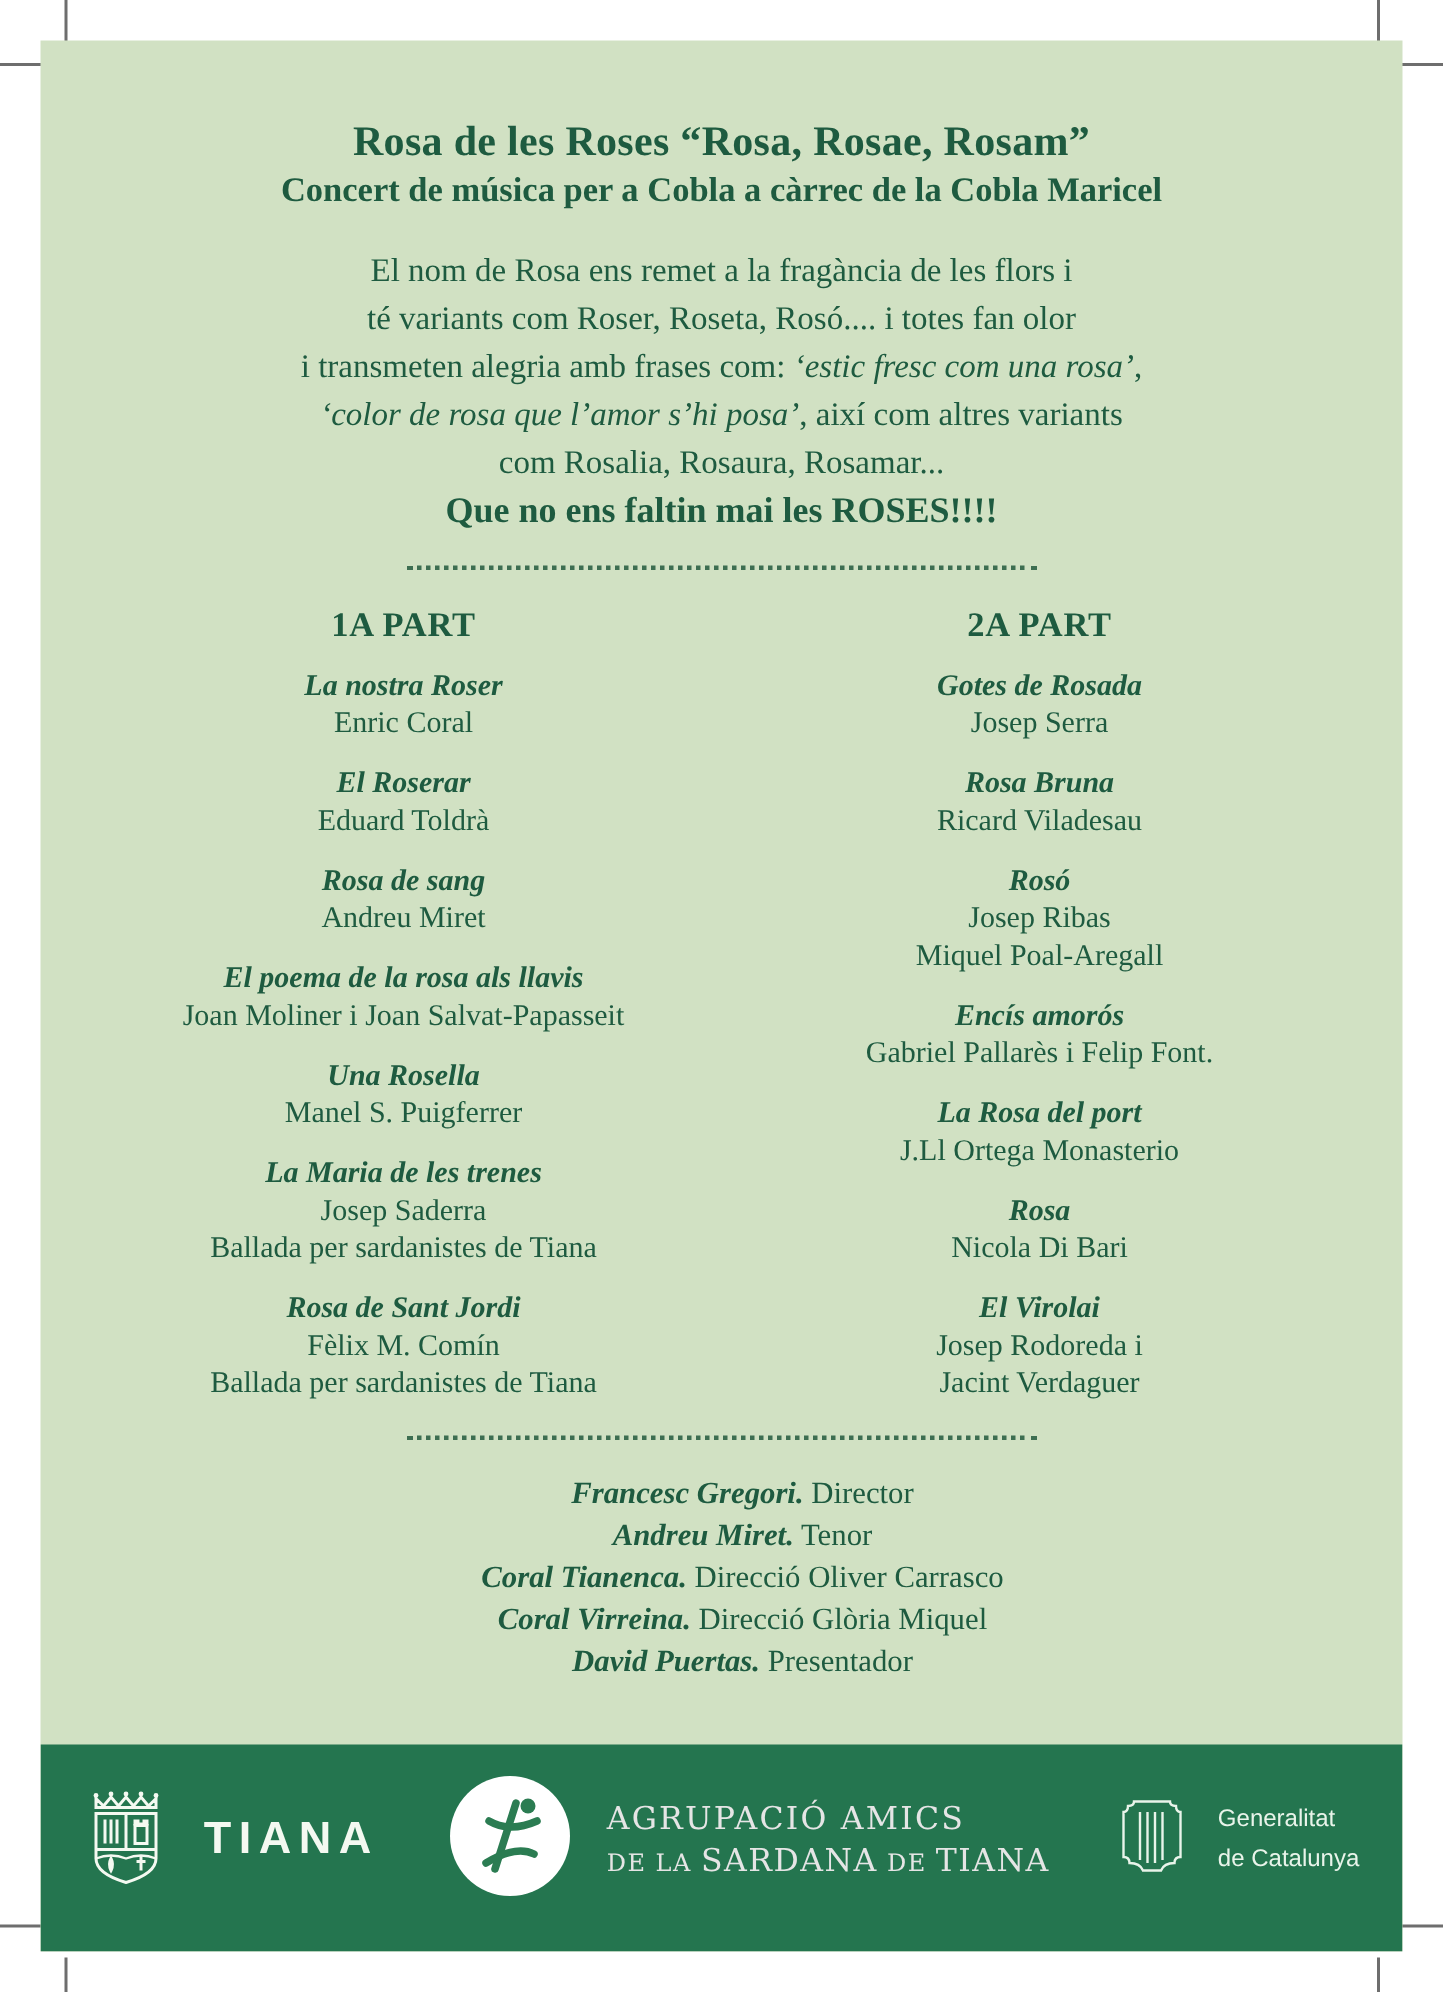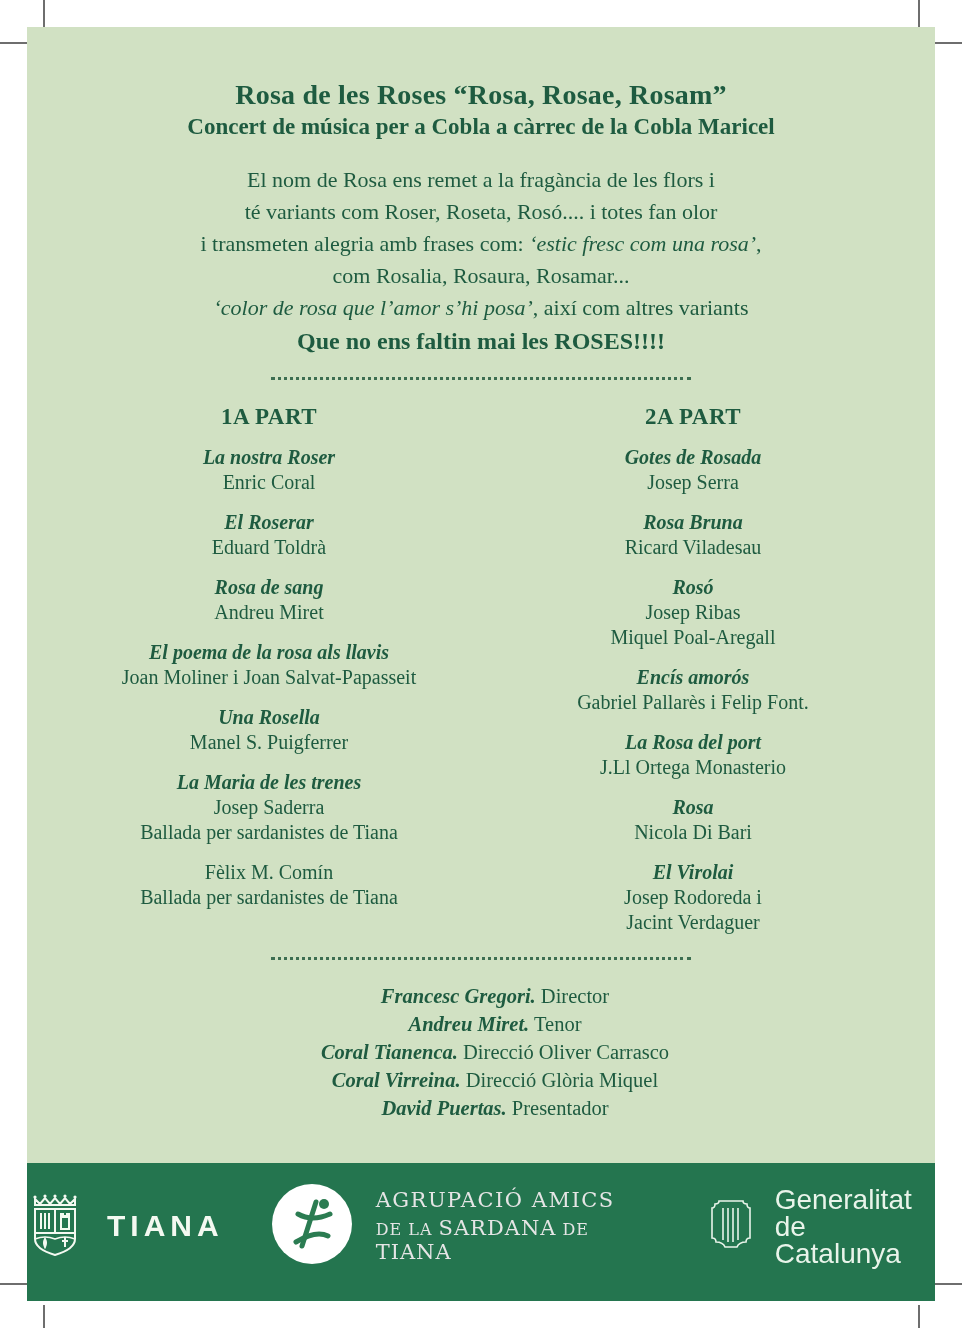--- a/index.html
+++ b/index.html
@@ -52,21 +52,21 @@
     background:var(--footer-bg);color:var(--footer-text);
     display:flex;align-items:center;justify-content:center;gap:48px;
     padding-bottom:12px;font-family:"Liberation Sans", sans-serif;
   }
   .logo-block{display:flex;align-items:center;gap:24px;}
   .tiana-label{font-size:30px;font-weight:bold;letter-spacing:5px;color:#f4f9f1;}
   .agr-text{font-family:"DejaVu Serif", serif;text-align:left;color:#e5e5e5;}
   .agr-line1{font-size:21px;letter-spacing:1.5px;}
   .agr-line2{font-size:21px;letter-spacing:1px;margin-top:4px;}
   .agr-line2 .sm{font-size:16px;}
-  .gen-text{text-align:left;font-size:28px;line-height:27px;font-weight:normal;color:#e9f4ea;}
+  .gen-text{text-align:left;font-size:16px;line-height:27px;font-weight:normal;color:#e9f4ea;}
 </style>
 </head>
 <body>
 
 <div class="crop v" style="left:43px;top:0;height:31px;"></div>
 <div class="crop h" style="top:42px;left:0;width:31px;"></div>
 <div class="crop v" style="left:918px;top:0;height:31px;"></div>
 <div class="crop h" style="top:42px;right:0;width:31px;"></div>
 <div class="crop h" style="top:1283px;left:0;width:31px;"></div>
 <div class="crop v" style="left:43px;top:1305px;height:23px;"></div>
@@ -76,22 +76,22 @@
 <div class="page">
   <div class="content">
 
     <div class="title">Rosa de les Roses “Rosa, Rosae, Rosam”</div>
     <div class="subtitle">Concert de música per a Cobla a càrrec de la Cobla Maricel</div>
 
     <div class="intro">
         <div class="intro-line"><span>El nom de Rosa ens remet a la fragància de les flors i</span></div>
         <div class="intro-line"><span>té variants com Roser, Roseta, Rosó.... i totes fan olor</span></div>
         <div class="intro-line"><span>i transmeten alegria amb frases com: </span><span class="it">‘estic fresc com una rosa’</span><span>,</span></div>
+        <div class="intro-line"><span class="it">‘color de rosa que l’amor s’hi posa’</span><span>, així com altres variants</span></div>
         <div class="intro-line"><span>com Rosalia, Rosaura, Rosamar...</span></div>
-        <div class="intro-line"><span class="it">‘color de rosa que l’amor s’hi posa’</span><span>, així com altres variants</span></div>
       </div>
     <div class="motto">Que no ens faltin mai les ROSES!!!!</div>
 
     <div class="divider"></div>
 
     <div class="program">
         <div class="col">
           <div class="part-title">1A PART</div>
           <div class="song">
             <div class="song-title">La nostra Roser</div>
@@ -112,20 +112,21 @@
           <div class="song">
             <div class="song-title">Una Rosella</div>
             <div class="song-line">Manel S. Puigferrer</div>
           </div>
           <div class="song">
             <div class="song-title">La Maria de les trenes</div>
             <div class="song-line">Josep Saderra</div>
             <div class="song-line">Ballada per sardanistes de Tiana</div>
           </div>
           <div class="song">
+            <div class="song-title">Rosa de Sant Jordi</div>
             <div class="song-line">Fèlix M. Comín</div>
             <div class="song-line">Ballada per sardanistes de Tiana</div>
           </div>
         </div>
         <div class="col">
           <div class="part-title">2A PART</div>
           <div class="song">
             <div class="song-title">Gotes de Rosada</div>
             <div class="song-line">Josep Serra</div>
           </div>

